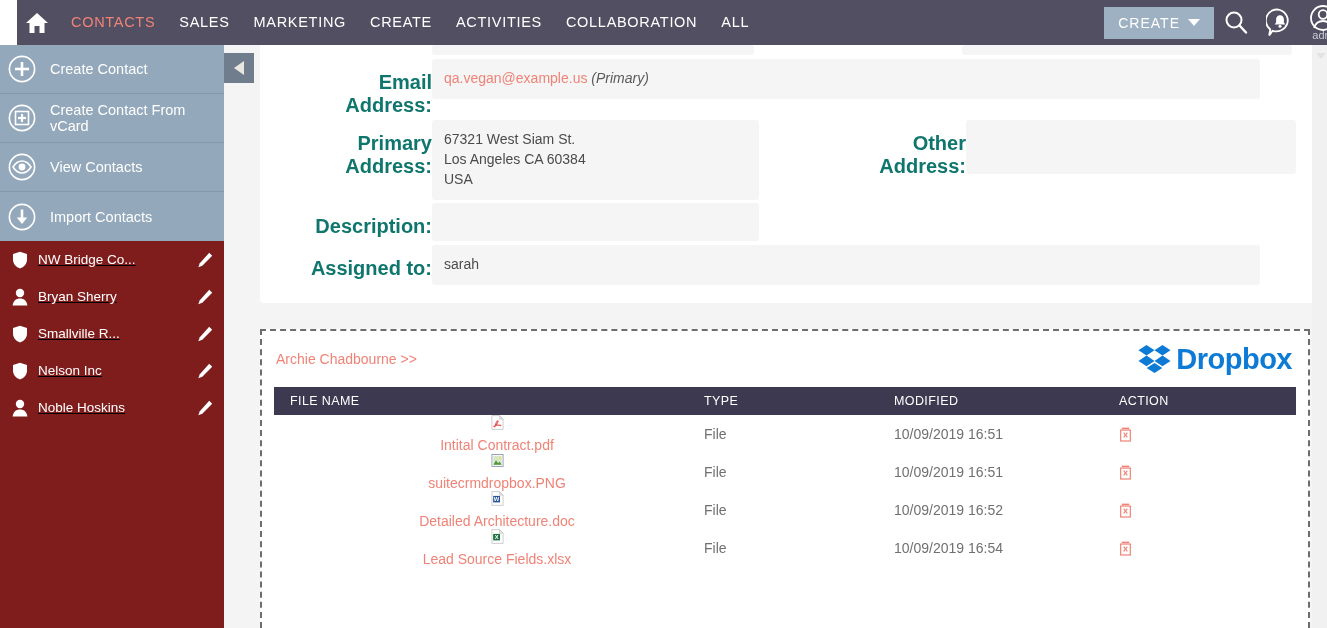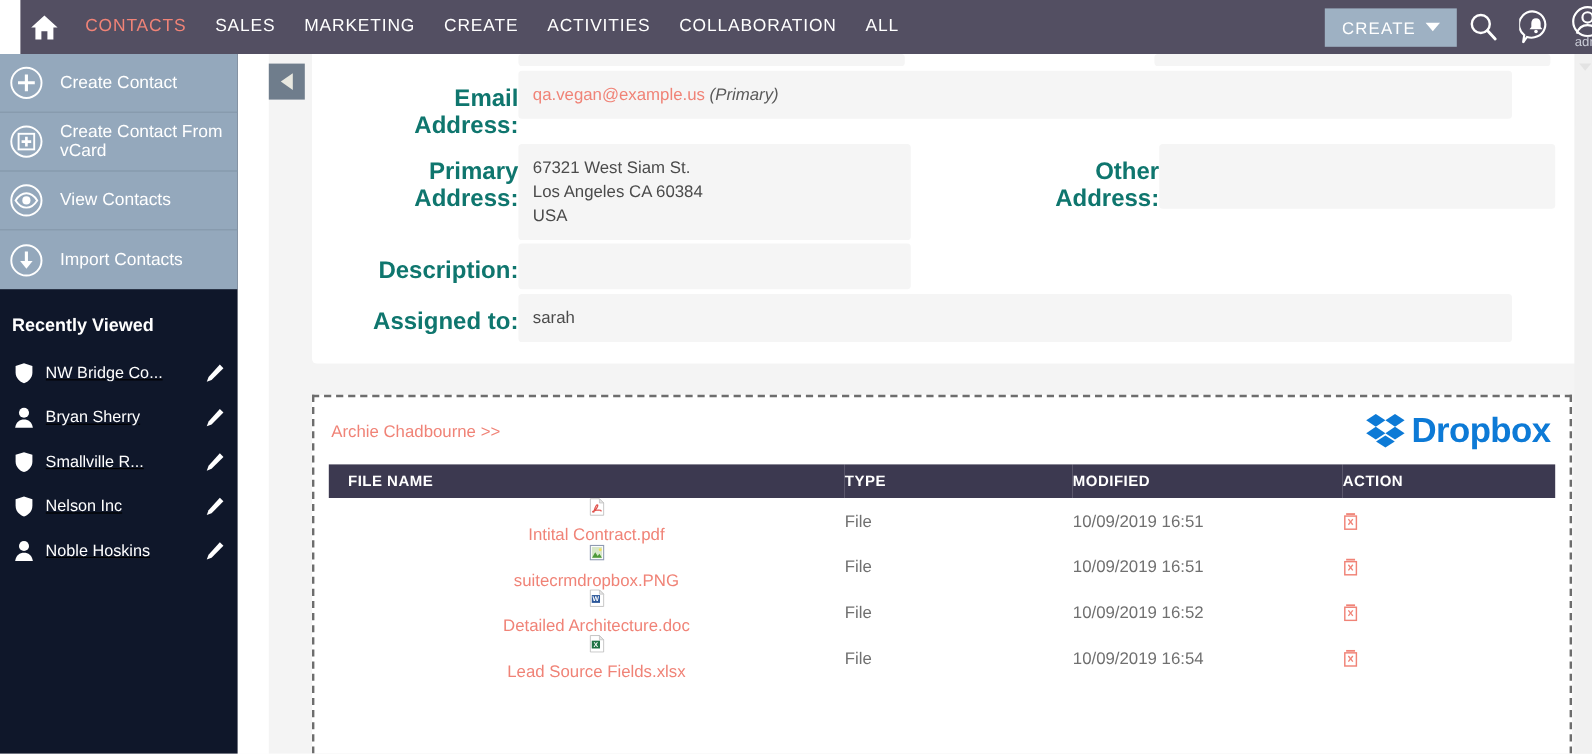--- a/index.html
+++ b/index.html
@@ -71,22 +71,22 @@
     overflow: hidden;
   }
   .avatar-name {
     color: #c9cbd6; font-size: 11px; margin-top: -2px;
     white-space: nowrap;
   }
 
   
   .sidebar {
     position: absolute; top: 45px; left: 0;
-    width: 198px; height: 583px;
-    background: #0f172a;
+    width: 224px; height: 583px;
+    background: #7f1d1d;
     z-index: 20;
   }
   .side-actions { background: #94a8bc; }
   .side-action {
     height: 49px;
     display: flex; align-items: center;
     padding-left: 8px;
     border-bottom: 1px solid #8598ab;
     cursor: pointer;
   }
@@ -205,21 +205,21 @@
 
   table.dbx-table {
     width: calc(100% - 24px);
     margin: 0 12px;
     border-collapse: collapse;
   }
   table.dbx-table thead th {
     background: #3c3950;
     color: #ffffff;
     font-size: 12.5px;
-    font-weight: bold;
+    font-weight: normal;
     letter-spacing: 0.4px;
     text-align: left;
     height: 28px;
     padding: 0 0 0 0;
   }
   table.dbx-table thead th.c-name { padding-left: 16px; }
   table.dbx-table tbody td {
     font-size: 14px;
     color: #707070;
     height: 31px;
@@ -353,21 +353,20 @@
         <svg width="28" height="28" viewBox="0 0 28 28">
           <circle cx="14" cy="14" r="12.6" fill="none" stroke="#ffffff" stroke-width="1.6"></circle>
           <line x1="14" y1="6.5" x2="14" y2="17" stroke="#ffffff" stroke-width="2.6"></line>
           <path d="M8.8 14.6 L14 21 L19.2 14.6 Z" fill="#ffffff"></path>
         </svg>
       </span>
       <span class="sa-label">Import Contacts</span>
     </div>
   </div>
 
-  <div class="rv-title">Recently Viewed</div>
 
   <div class="rv-item">
     <span class="rv-icon">
       <svg width="16" height="18" viewBox="0 0 16 18">
           <path d="M8 0.8 L15 3 L15 8.5 C15 13 11.8 16.2 8 17.4 C4.2 16.2 1 13 1 8.5 L1 3 Z" fill="#ffffff"></path>
         </svg>
     </span>
     <span class="rv-label">NW Bridge Co...</span>
     <span class="rv-edit">
       <svg width="16" height="16" viewBox="0 0 16 16">

